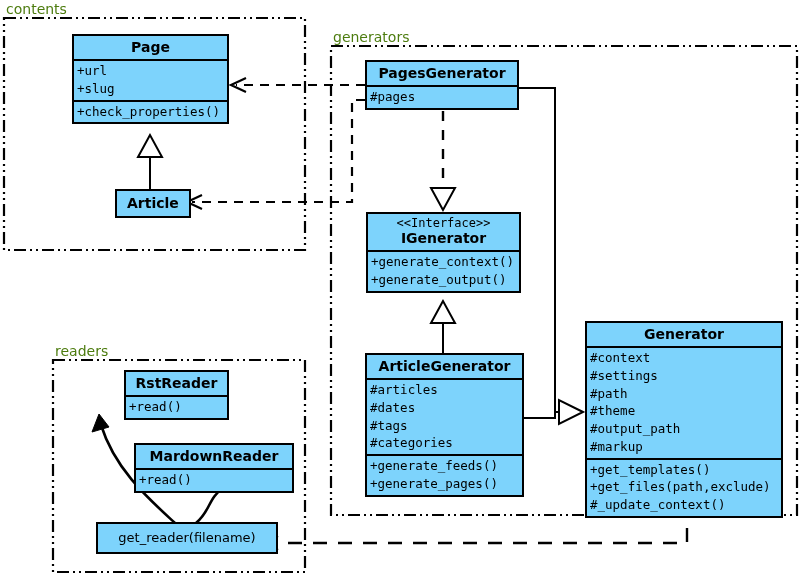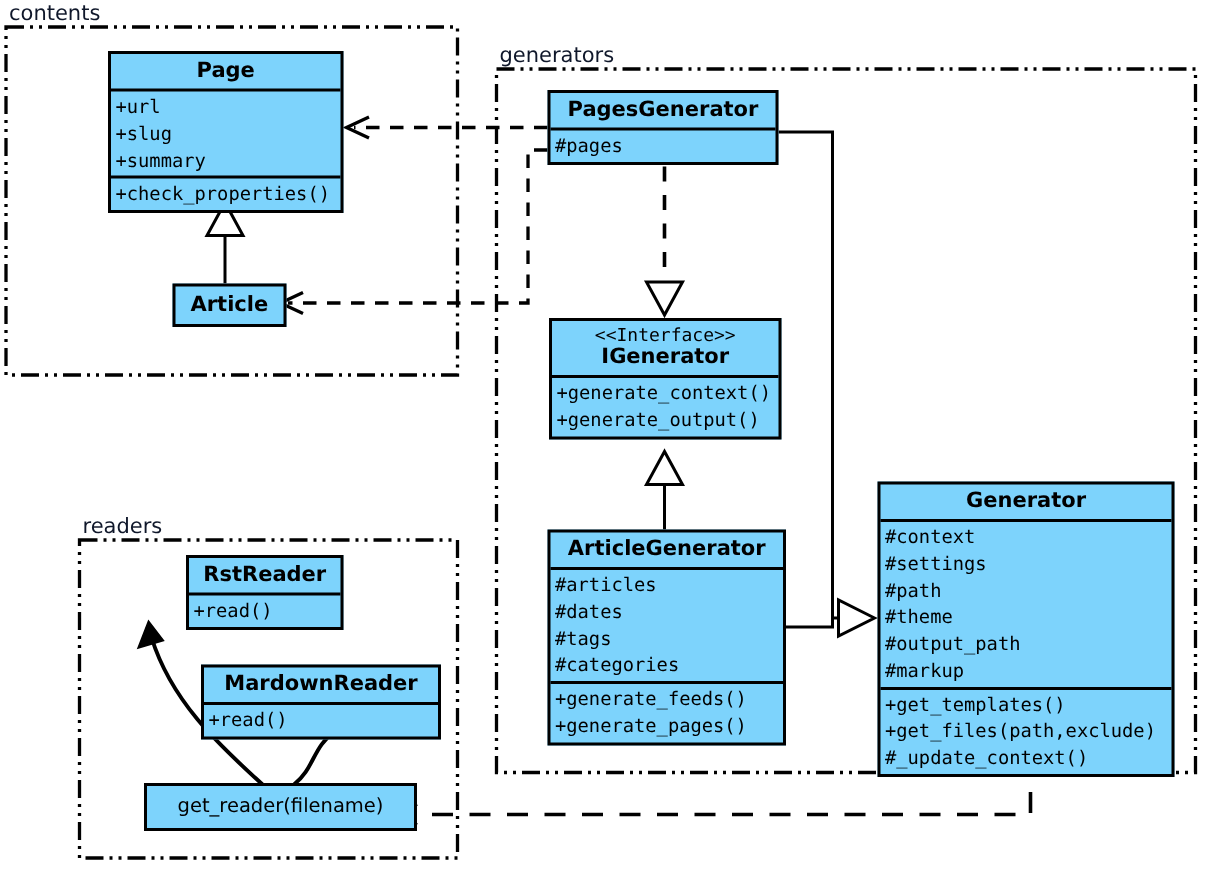--- a/index.html
+++ b/index.html
@@ -23,21 +23,21 @@
     top: 0;
     width: 803px;
     height: 579px;
     pointer-events: none;
   }
   
   .pkg-label {
     position: absolute;
     font-family: "DejaVu Sans", sans-serif;
     font-size: 14px;
-    color: #0f172a;
+    color: #4d7c0f;
     white-space: nowrap;
     line-height: 1;
   }
   
   .uml-class {
     position: absolute;
     background: #7dd3fc;
     border: 2px solid #000000;
     box-sizing: border-box;
   }
@@ -130,21 +130,20 @@
 
   <div class="pkg-label" style="left:6px; top:2px;">contents</div>
   <div class="pkg-label" style="left:333px; top:30px;">generators</div>
   <div class="pkg-label" style="left:55px; top:344px;">readers</div>
 
   <div class="uml-class" style="left:72px; top:34px; width:157px;">
     <div class="uml-name">Page</div>
     <div class="uml-compartment">
       <div class="uml-member">+url</div>
       <div class="uml-member">+slug</div>
-      <div class="uml-member">+summary</div>
     </div>
     <div class="uml-compartment">
       <div class="uml-member">+check_properties()</div>
     </div>
   </div>
 
   <div class="uml-class name-only" style="left:115px; top:189px;">
     <div class="uml-name">Article</div>
   </div>
 

